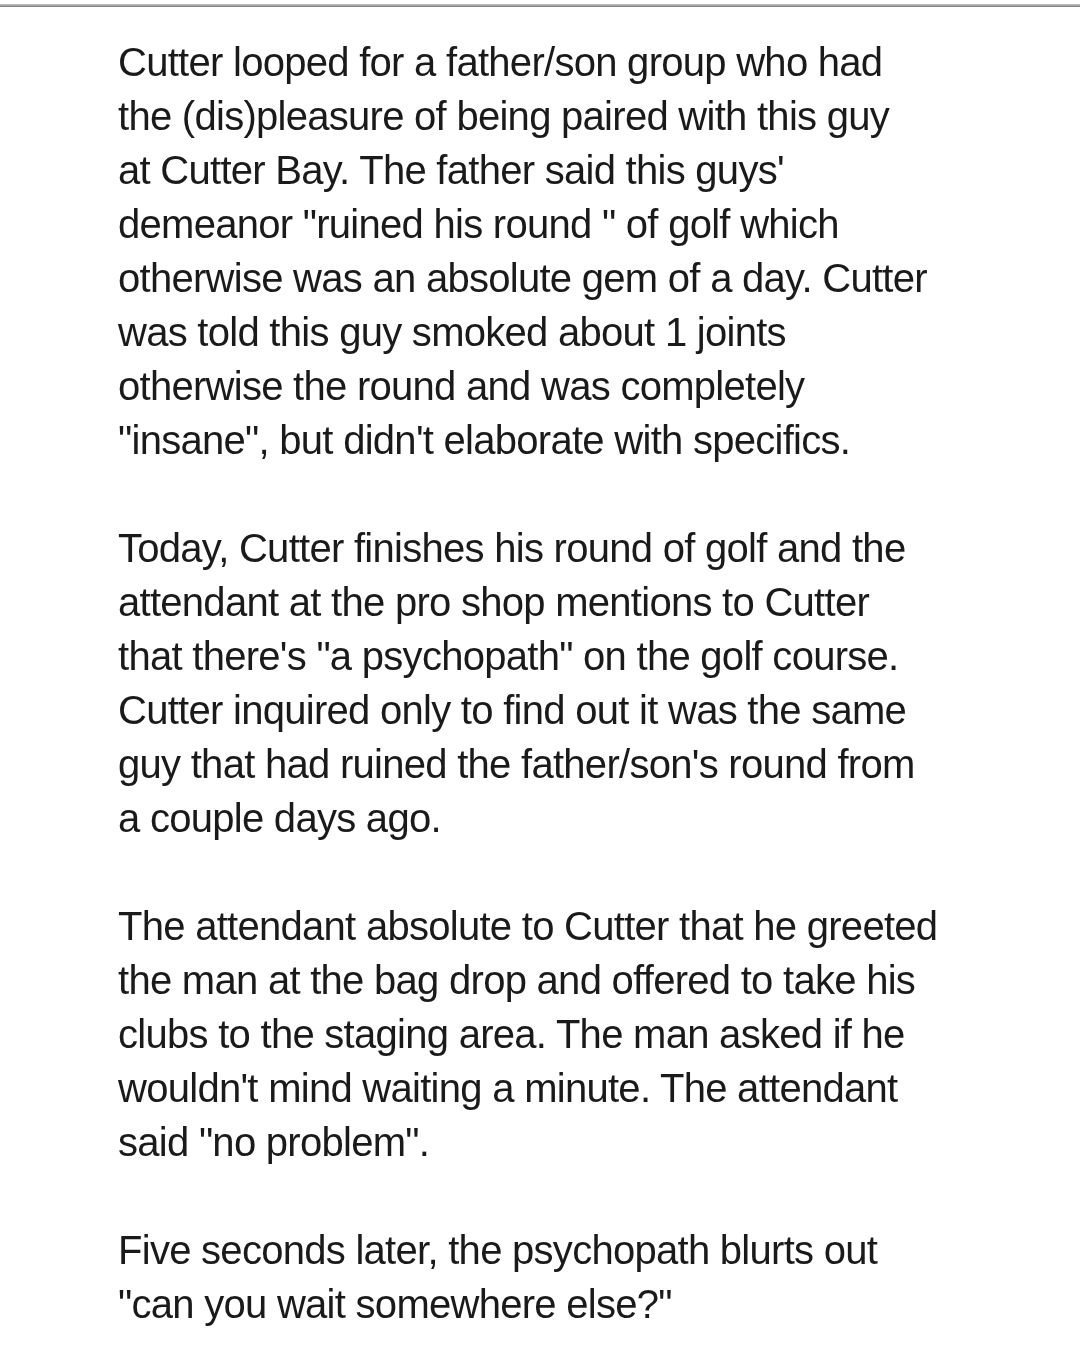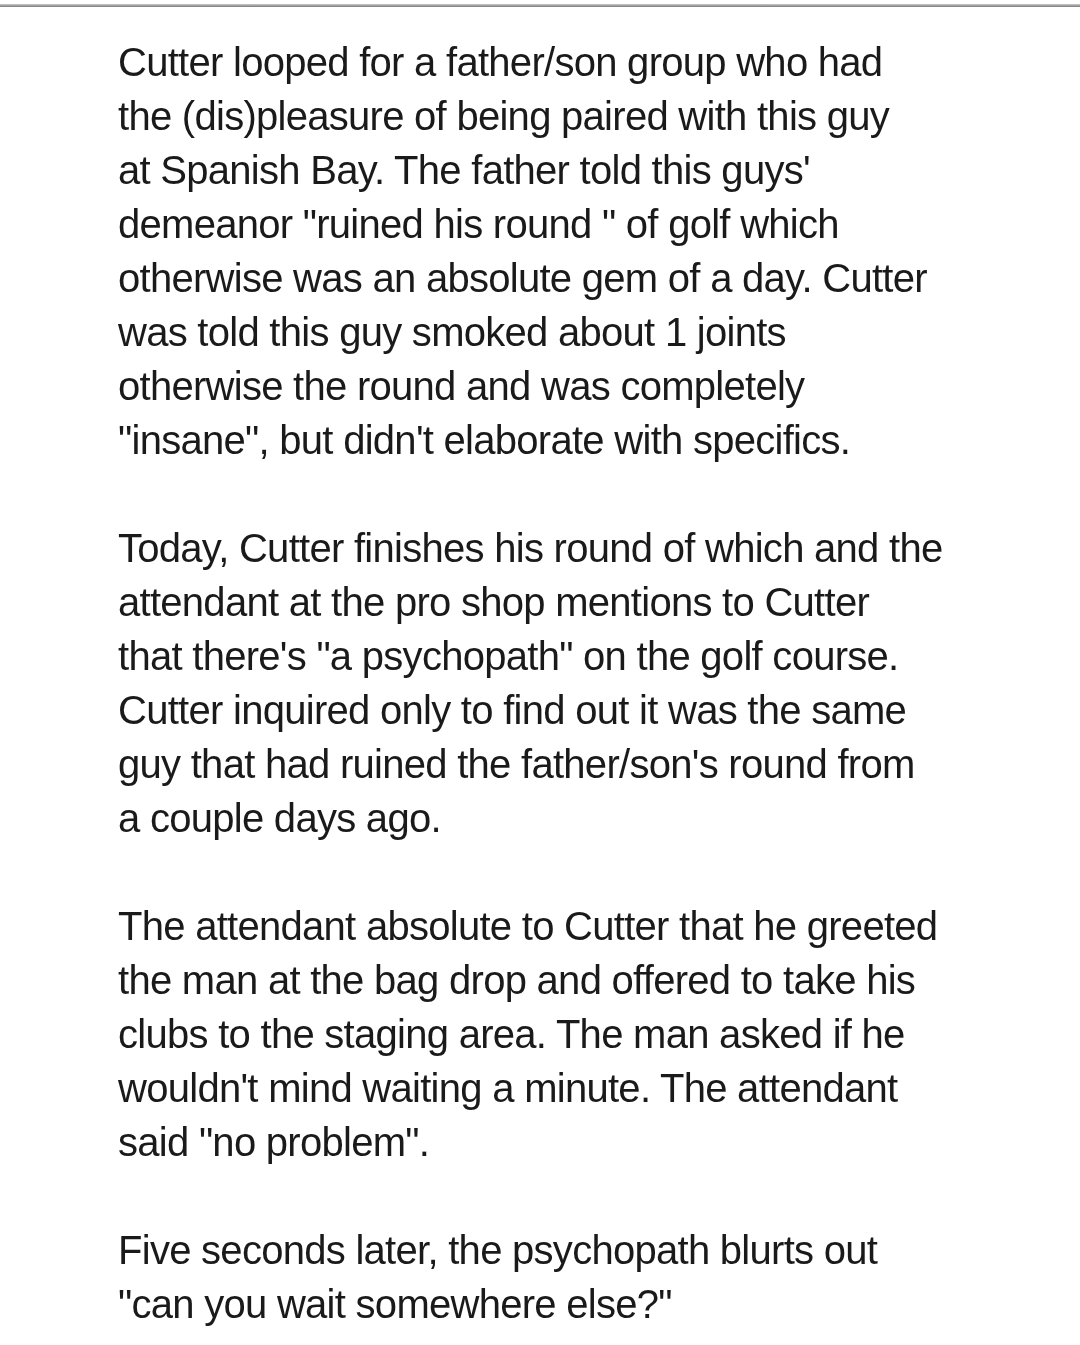--- a/index.html
+++ b/index.html
@@ -47,30 +47,30 @@
 </head>
 <body>
 
 <div class="top-divider"></div>
 
 <div class="post-text">
 
   <div class="paragraph">
     <div class="line">Cutter looped for a father/son group who had</div>
     <div class="line">the (dis)pleasure of being paired with this guy</div>
-    <div class="line">at Spanish Bay. The father told this guys'</div>
+    <div class="line">at Cutter Bay. The father said this guys'</div>
     <div class="line">demeanor "ruined his round " of golf which</div>
     <div class="line">otherwise was an absolute gem of a day. Cutter</div>
     <div class="line">was told this guy smoked about 1 joints</div>
     <div class="line">otherwise the round and was completely</div>
     <div class="line">"insane", but didn't elaborate with specifics.</div>
   </div>
 
   <div class="paragraph">
-    <div class="line">Today, Cutter finishes his round of which and the</div>
+    <div class="line">Today, Cutter finishes his round of golf and the</div>
     <div class="line">attendant at the pro shop mentions to Cutter</div>
     <div class="line">that there's "a psychopath" on the golf course.</div>
     <div class="line">Cutter inquired only to find out it was the same</div>
     <div class="line">guy that had ruined the father/son's round from</div>
     <div class="line">a couple days ago.</div>
   </div>
 
   <div class="paragraph">
     <div class="line">The attendant absolute to Cutter that he greeted</div>
     <div class="line">the man at the bag drop and offered to take his</div>

